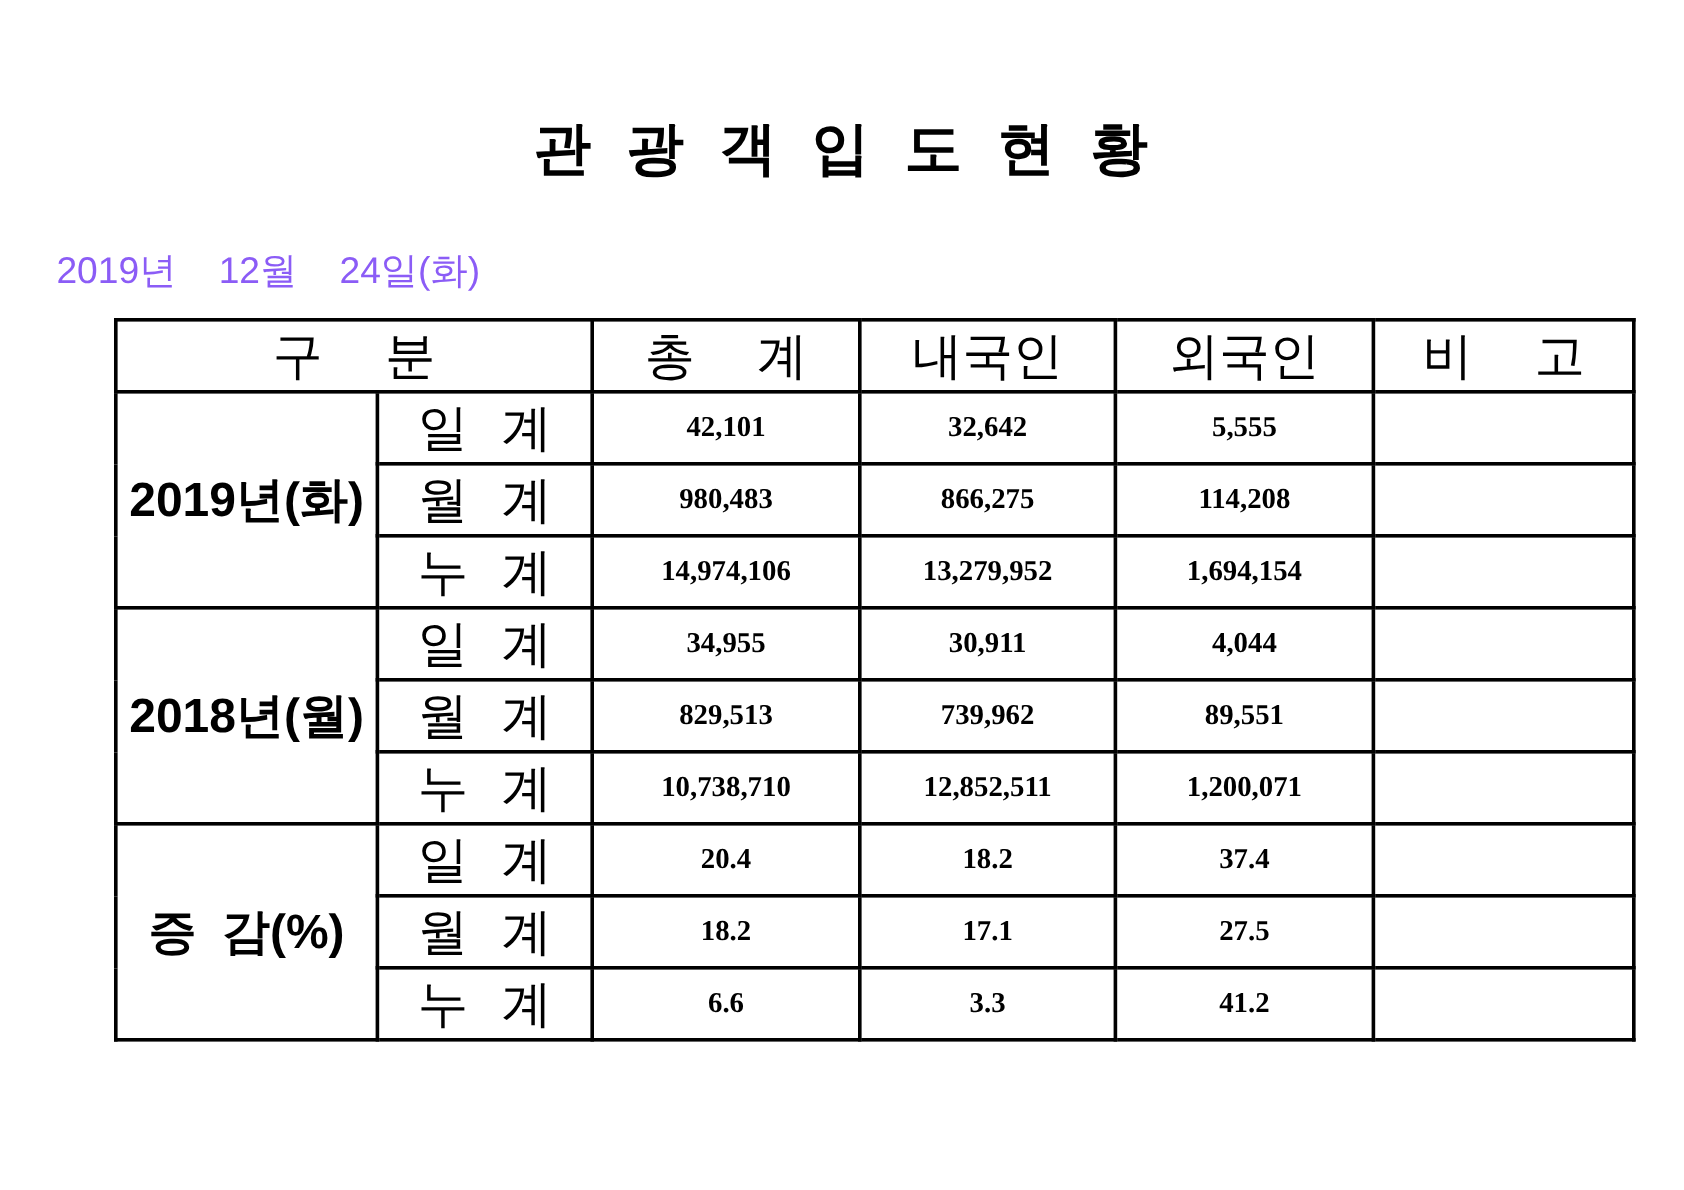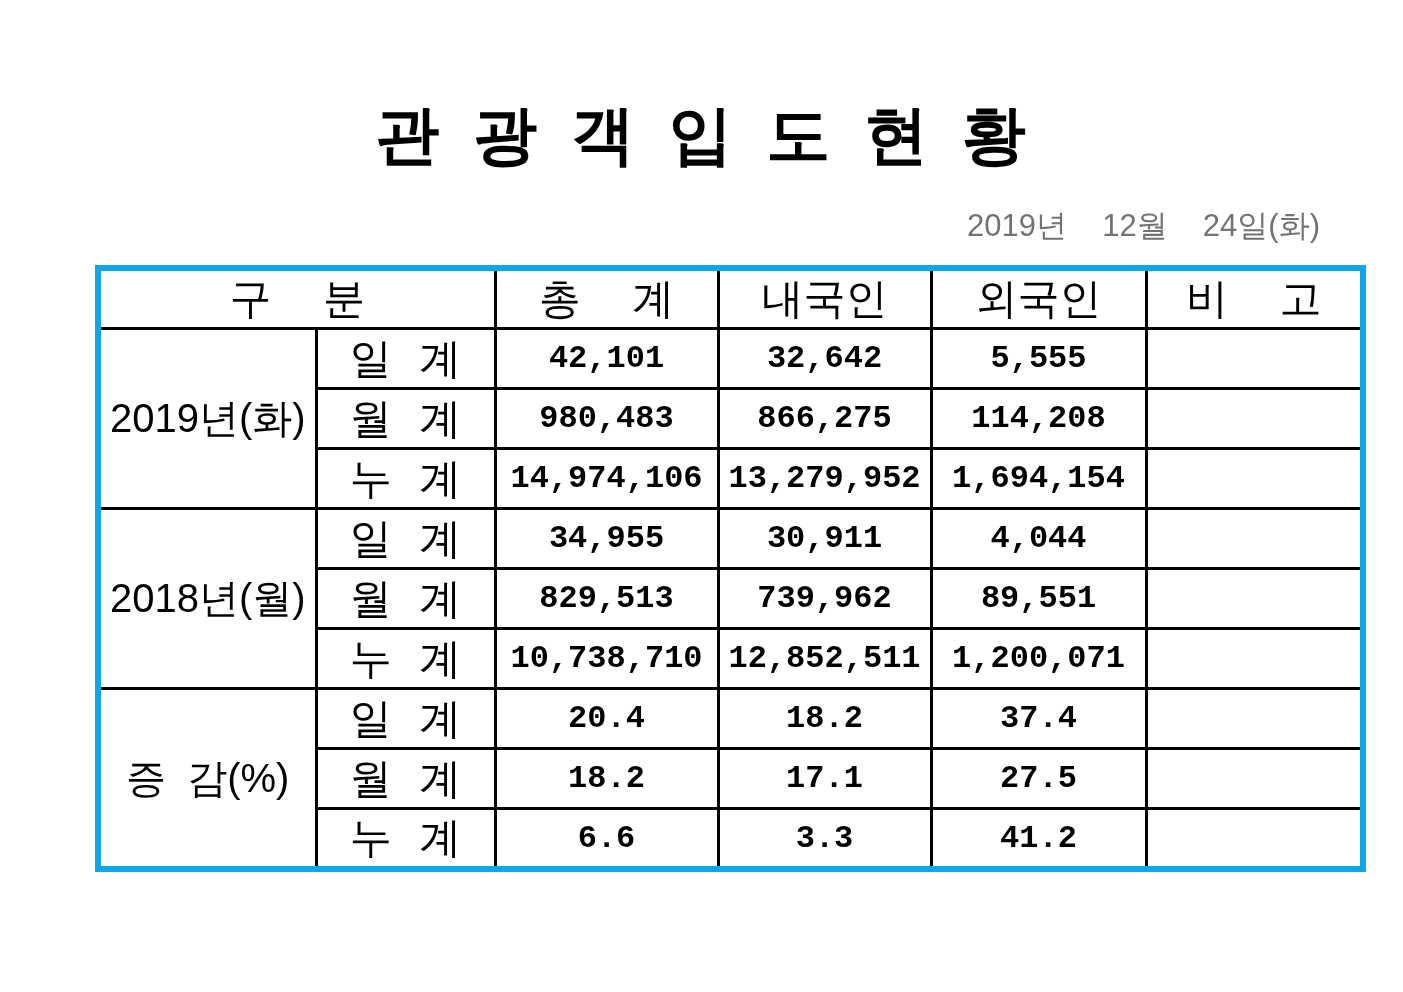--- a/index.html
+++ b/index.html
@@ -16,80 +16,80 @@
     width: 1403px;
     height: 992px;
     background: #ffffff;
   }
   .doc-title {
     position: absolute;
     top: 92px;
     left: 0;
     width: 100%;
     text-align: center;
-    font-size: 64px;
+    font-size: 48px;
     font-weight: bold;
     letter-spacing: 2px;
     word-spacing: 12px;
     white-space: pre;
     color: #000000;
   }
   .doc-date {
     position: absolute;
     top: 205px;
     left: 0;
     width: 1320px;
-    text-align: right;
+    text-align: left;
     font-size: 31px;
     font-weight: normal;
     word-spacing: 9px;
     white-space: pre;
-    color: #737373;
+    color: #8b5cf6;
     padding-left: 47px;
   }
   table.report {
     position: absolute;
     top: 265px;
     left: 95px;
     width: 1265px;
     border-collapse: collapse;
     table-layout: fixed;
-    border: 6px solid #0ea5e9;
+    border: 2px solid #0ea5e9;
   }
   table.report td, table.report th {
     border: 3px solid #000000;
     text-align: center;
     vertical-align: middle;
     white-space: pre;
     overflow: hidden;
     background: #ffffff;
   }
   tr.h-row { height: 60px; }
   tr.d-row { height: 60px; }
   th.col-head {
     font-size: 42px;
     font-weight: normal;
     word-spacing: 40px;
   }
   td.group-label {
     font-size: 40px;
-    font-weight: normal;
+    font-weight: bold;
     word-spacing: 10px;
   }
   td.sub-label {
     font-size: 42px;
     font-weight: normal;
     word-spacing: 16px;
     margin-top: 36px;
   }
   td.num {
-    font-size: 32px;
+    font-size: 24px;
     font-weight: bold;
     letter-spacing: 0px;
-    font-family: Liberation Mono, monospace;
+    font-family: Liberation Serif, serif;
   }
   td.remarks { background: #ffffff; }
 </style>
 </head>
 <body>
 
 <div class="page">
 
   <div class="doc-title">관 광 객 입 도 현 황</div>
 

